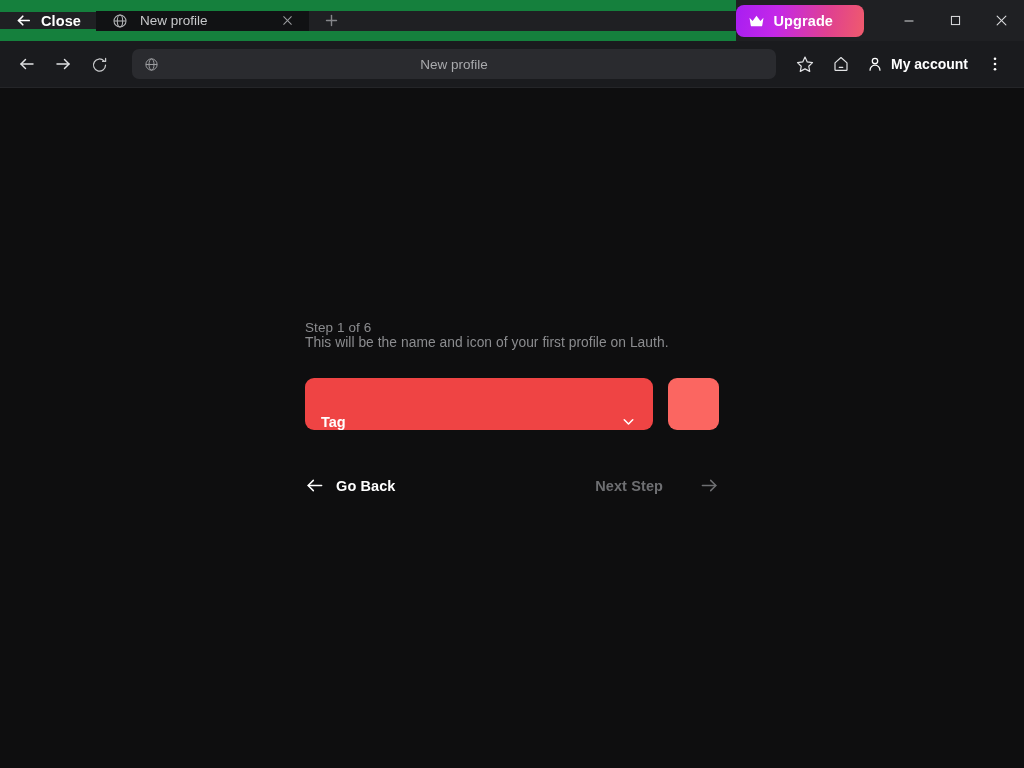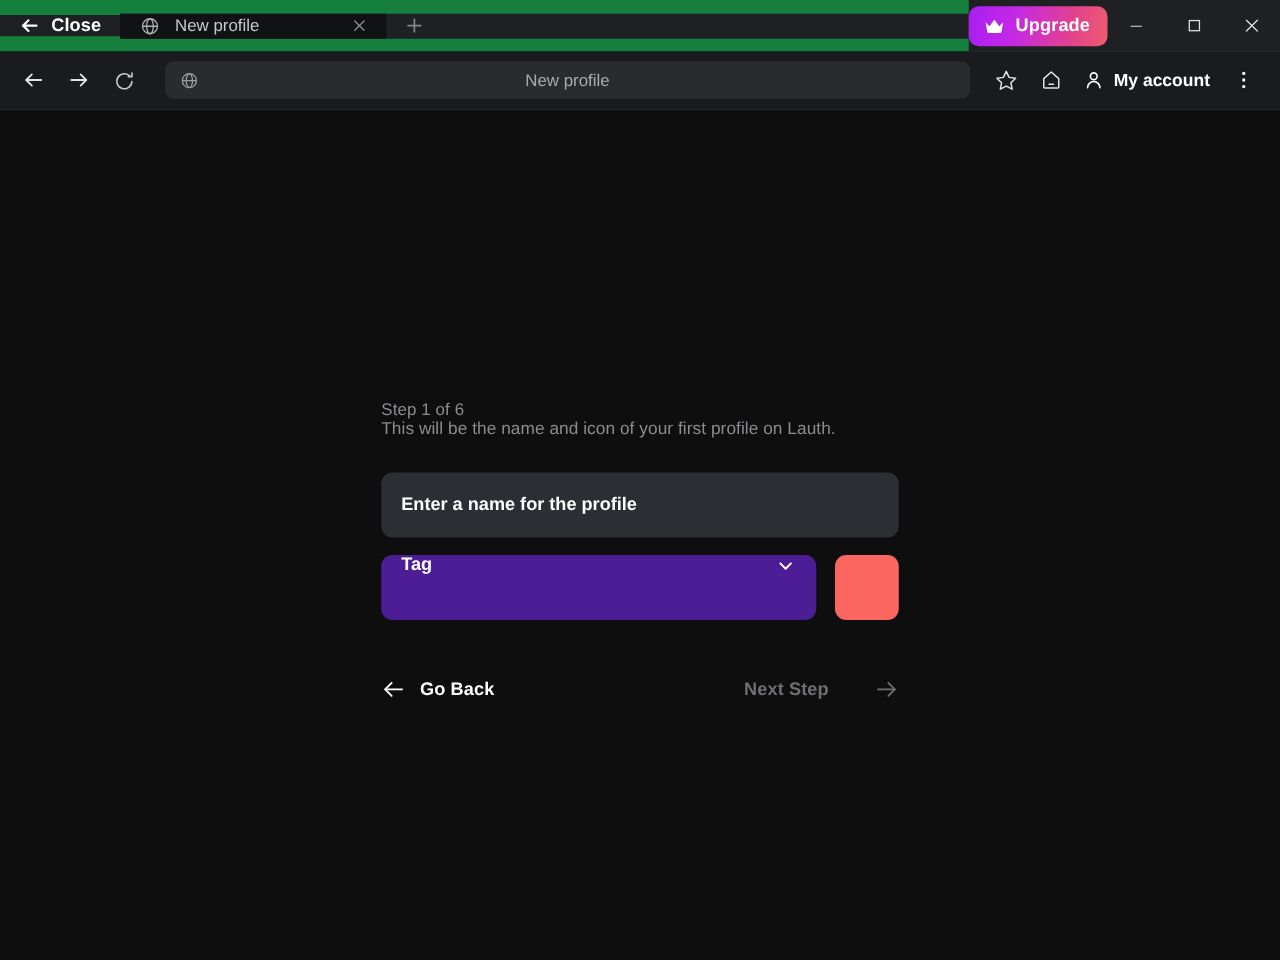--- a/index.html
+++ b/index.html
@@ -81,22 +81,22 @@
 
   .title-right {
     display: flex;
     align-items: center;
     background: #1f2023;
     padding-right: 0;
   }
 
   .upgrade-btn {
     height: 32px;
-    margin-right: 0;
-    padding: 0 14px 0 12px;
+    margin-right: 22px;
+    padding: 0 31px 0 12px;
     border-radius: 8px;
     background: linear-gradient(100deg, #a81ef2 0%, #c428e8 32%, #e0418f 72%, #f05b6c 100%);
     display: flex;
     align-items: center;
     gap: 8px;
     cursor: pointer;
     border: none;
   }
   .upgrade-btn .lbl {
     color: #ffffff;
@@ -230,24 +230,24 @@
   .row-tag {
     display: flex;
     align-items: center;
     gap: 15px;
     margin-top: 14px;
   }
 
   .tag-select {
     width: 348px;
     height: 52px;
-    background: #4c1d95;
+    background: #ef4444;
     border-radius: 9px;
     display: flex;
-    align-items: flex-start;
+    align-items: flex-end;
     justify-content: space-between;
     padding: 0 16px;
     cursor: pointer;
   }
   .tag-select .lbl {
     color: #ffffff;
     font-size: 14.5px;
     font-weight: bold;
   }
   .tag-select .chev { color: #ffffff; display: flex; }
@@ -440,21 +440,20 @@
 </div>
 
 <div class="page">
   <div class="wizard">
 
     <div class="step-label">Step 1 of 6</div>
 
 
     <div class="subtext">This will be the name and icon of your first profile on Lauth.</div>
 
-    <input class="name-input" type="text" placeholder="Enter a name for the profile" style="">
 
     <div class="row-tag">
       <div class="tag-select">
         <span class="lbl">Tag</span>
         <span class="chev">
           <svg width="17" height="17" viewBox="0 0 24 24" fill="none" stroke="currentColor" stroke-width="2.2" stroke-linecap="round" stroke-linejoin="round">
               <polyline points="6 9.5 12 15.5 18 9.5"></polyline>
             </svg>
         </span>
       </div>

